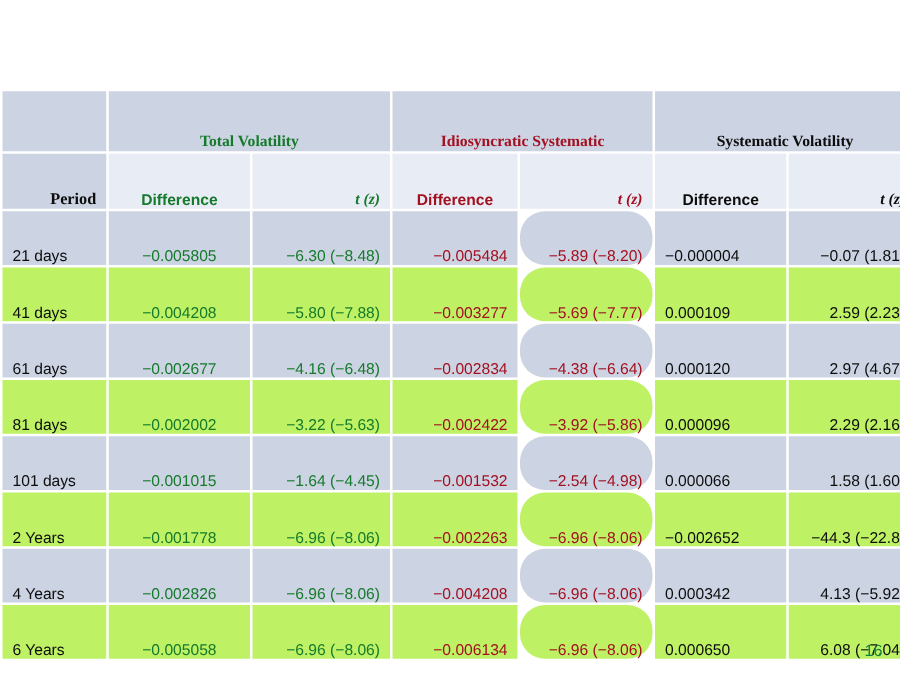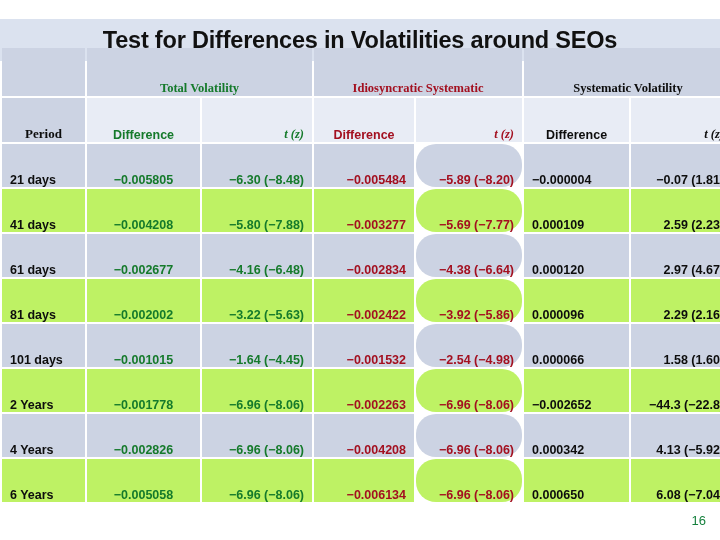--- a/index.html
+++ b/index.html
@@ -40,21 +40,21 @@
     font-size: 23.5px;
     color: #111111;
     letter-spacing: -0.2px;
     white-space: nowrap;
   }
 
   
   .table-wrap {
     position: absolute;
     left: 0;
-    top: 46px;
+    top: 71px;
     width: 720px;
   }
   table.vol-table {
     border-collapse: separate;
     border-spacing: 2px 2px;
     width: 720px;
     table-layout: fixed;
   }
   table.vol-table td {
     padding: 0 8px;
@@ -91,39 +91,39 @@
   .sub-row td {
     height: 44px;
     background: #e8ecf5;
     vertical-align: bottom;
     padding-bottom: 6px;
     font-size: 13.5px;
     font-weight: bold;
   }
   .sub-row td.period-cell {
     background: #ccd3e3;
-    text-align: center;
+    text-align: right;
     font-family: "Liberation Serif", serif;
     color: #0d0d0d;
     font-size: 13px;
     margin-top: 12px;
   }
   .sub-diff-total { color: #157a2b; text-align: center; font-family: "Liberation Sans", sans-serif; }
   .sub-t-total    { color: #157a2b; text-align: right; font-family: "Liberation Serif", serif; font-style: italic; }
   .sub-diff-idio  { color: #a31020; text-align: center; font-family: "Liberation Sans", sans-serif; }
   .sub-t-idio     { color: #a31020; text-align: right; font-family: "Liberation Serif", serif; font-style: italic; }
   .sub-diff-syst  { color: #0d0d0d; text-align: center; font-family: "Liberation Sans", sans-serif; }
   .sub-t-syst     { color: #0d0d0d; text-align: right; font-family: "Liberation Serif", serif; font-style: italic; }
 
   
   .data-row td {
     height: 43px;
     vertical-align: middle;
     font-size: 12.5px;
-    font-weight: bold;
+    font-weight: normal;
     font-family: "Liberation Sans", sans-serif;
   }
   .data-row.odd td  { background: #ccd3e3; }
   .data-row.even td { background: #bef264; }
 
   .cell-period { text-align: left;  color: #0d0d0d; font-size: 12.5px; }
   .cell-green  { text-align: center; color: #157a2b; }
   .cell-green-r{ text-align: right;  color: #157a2b; }
   .cell-red    { text-align: right; color: #a31020; }
   .cell-red-r  { text-align: right;  color: #a31020; border-radius: 20px; }
@@ -138,23 +138,20 @@
     font-family: "Liberation Sans", sans-serif;
     font-size: 13px;
     color: #15803d;
   }
 </style>
 </head>
 <body>
 
 <div class="slide">
 
-  <div class="title-banner">
-    <div class="title-text">Test for Differences in Volatilities around SEOs</div>
-  </div>
 
   <div class="table-wrap">
     <table class="vol-table">
       <colgroup>
         <col class="c-period">
         <col class="c-td">
         <col class="c-tt">
         <col class="c-id">
         <col class="c-it">
         <col class="c-sd">

